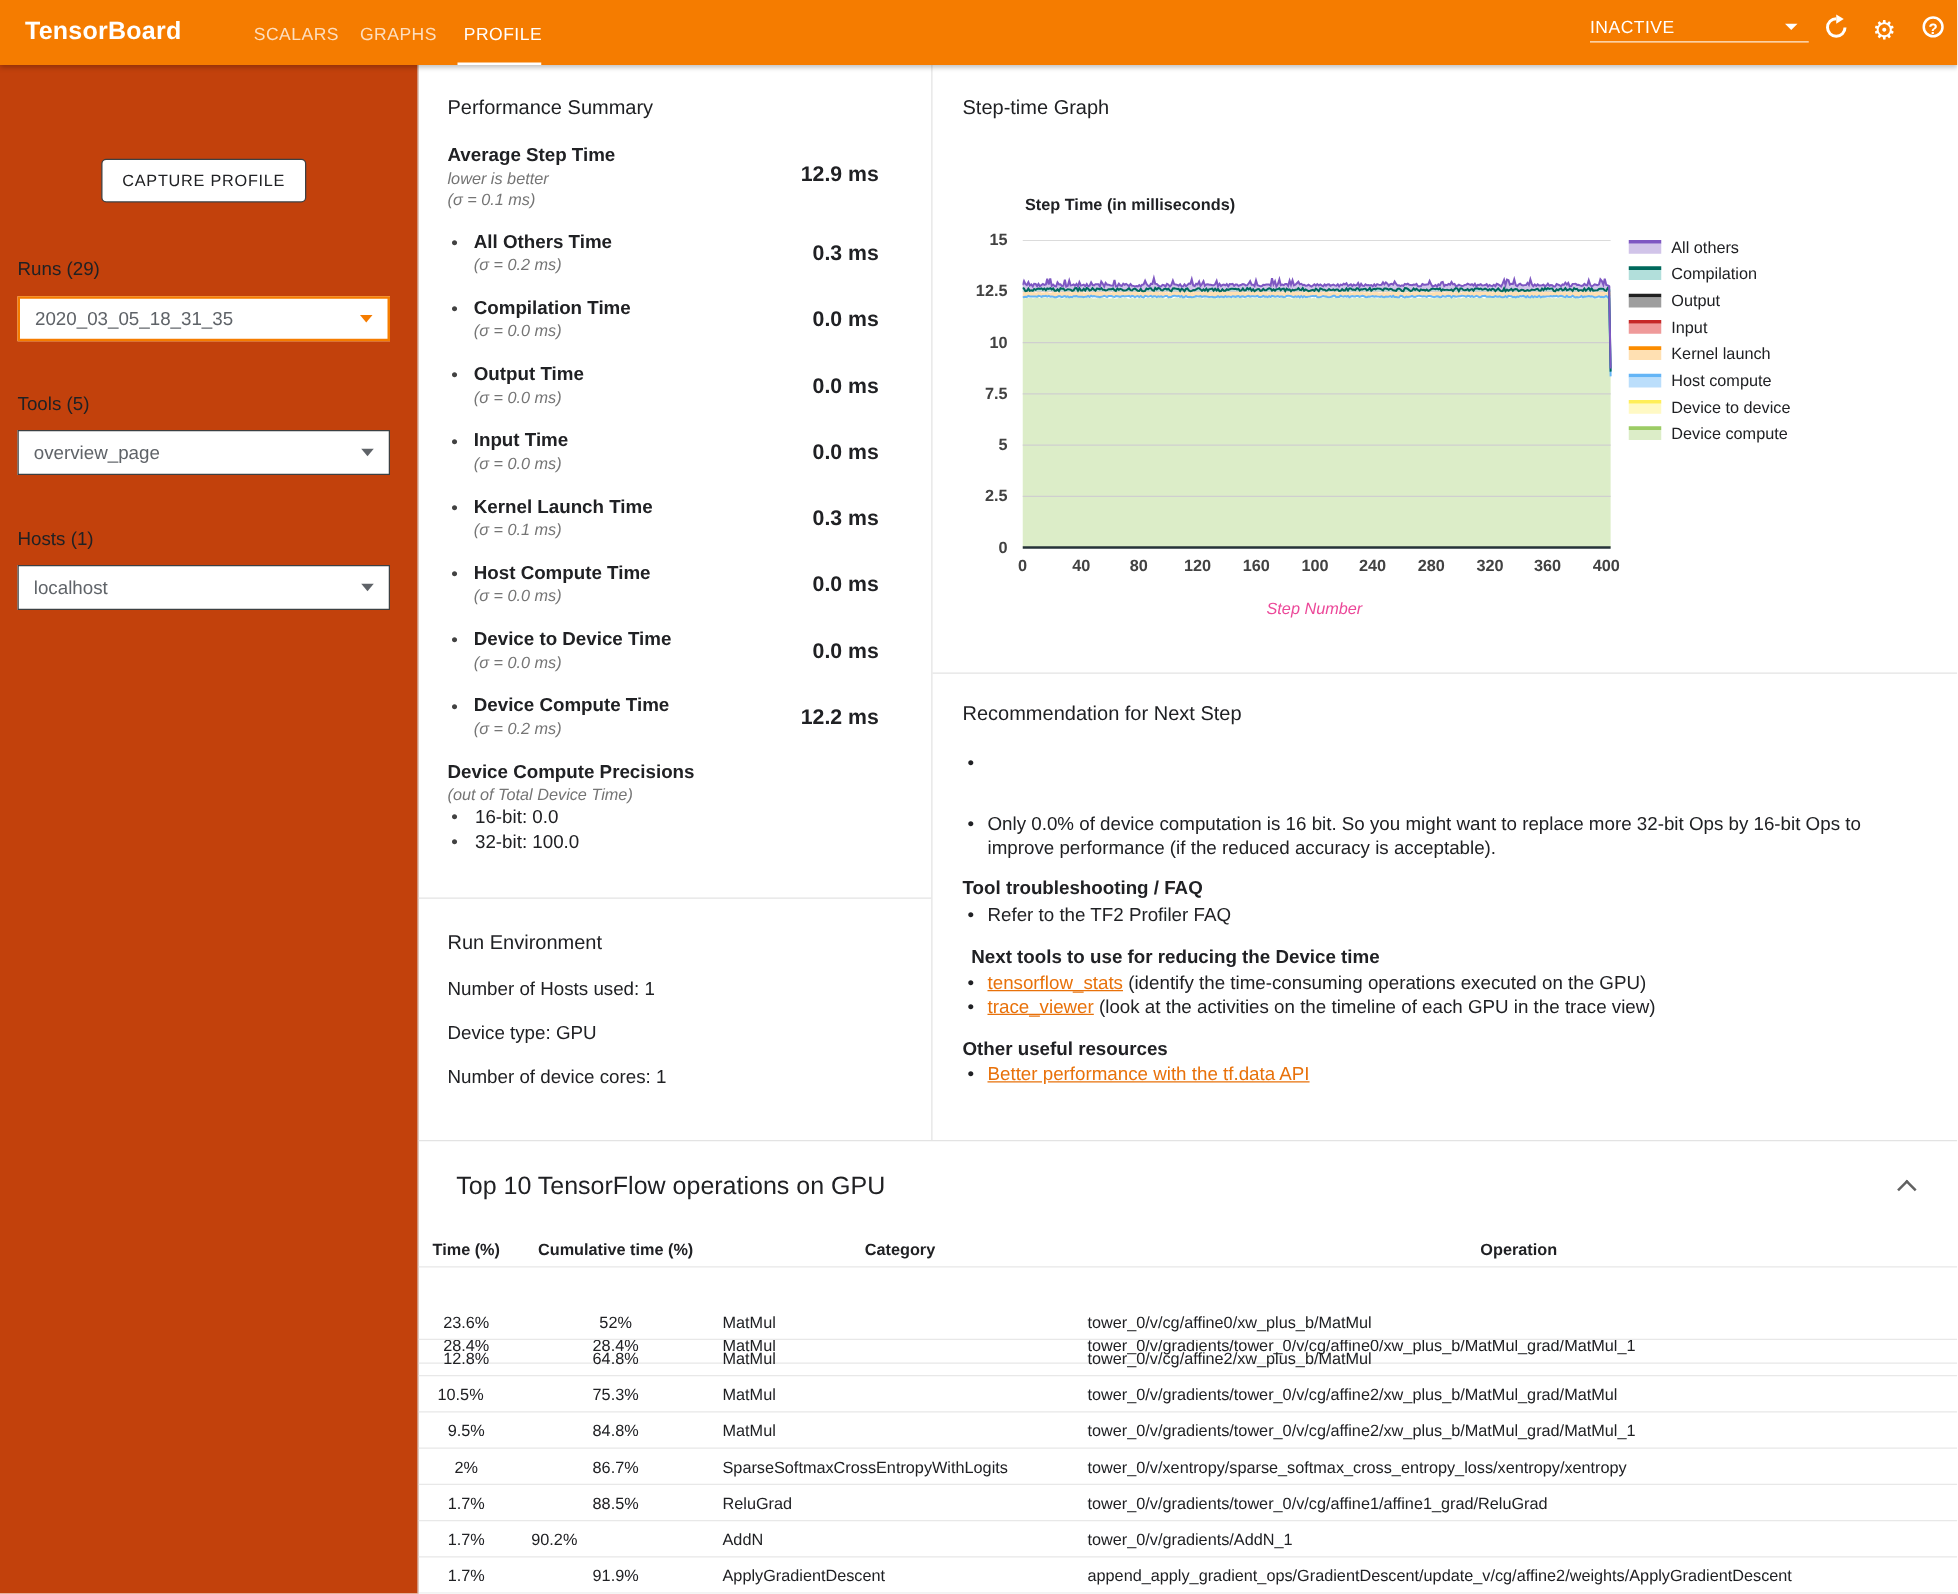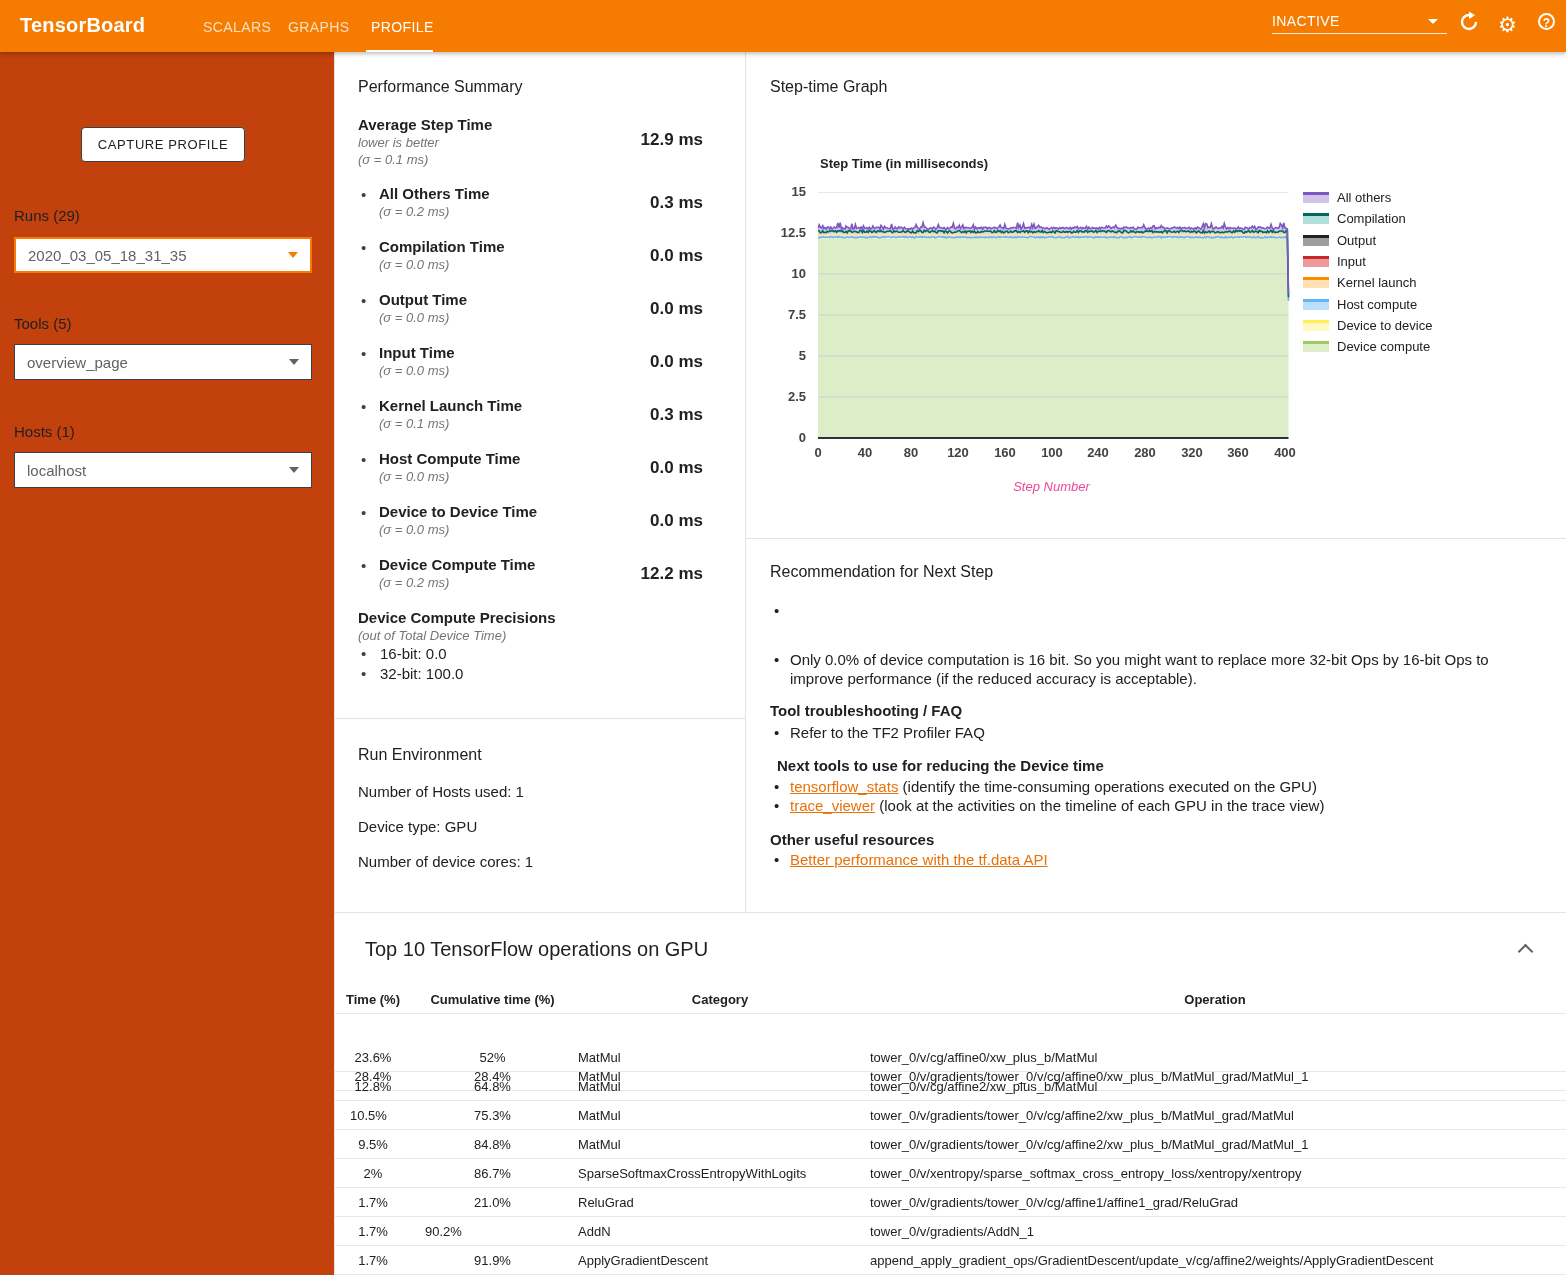--- a/index.html
+++ b/index.html
@@ -353,21 +353,21 @@
         <div class="tbl-cell" style="left:535px;">tower_0/v/gradients/tower_0/v/cg/affine2/xw_plus_b/MatMul_grad/MatMul_1</div>
       </div>
       <div class="abs tbl-row" style="left:335px;top:1159px;width:1231px;">
         <div class="tbl-cell" style="left:0;width:76px;text-align:center;">2%</div>
         <div class="tbl-cell" style="left:90px;width:135px;text-align:center;">86.7%</div>
         <div class="tbl-cell" style="left:243px;">SparseSoftmaxCrossEntropyWithLogits</div>
         <div class="tbl-cell" style="left:535px;">tower_0/v/xentropy/sparse_softmax_cross_entropy_loss/xentropy/xentropy</div>
       </div>
       <div class="abs tbl-row" style="left:335px;top:1188px;width:1231px;">
         <div class="tbl-cell" style="left:0;width:76px;text-align:center;">1.7%</div>
-        <div class="tbl-cell" style="left:90px;width:135px;text-align:center;">21.0%</div>
+        <div class="tbl-cell" style="left:90px;width:135px;text-align:center;">88.5%</div>
         <div class="tbl-cell" style="left:243px;">ReluGrad</div>
         <div class="tbl-cell" style="left:535px;">tower_0/v/gradients/tower_0/v/cg/affine1/affine1_grad/ReluGrad</div>
       </div>
       <div class="abs tbl-row" style="left:335px;top:1217px;width:1231px;">
         <div class="tbl-cell" style="left:0;width:76px;text-align:center;">1.7%</div>
         <div class="tbl-cell" style="left:90px;width:135px;text-align:left;">90.2%</div>
         <div class="tbl-cell" style="left:243px;">AddN</div>
         <div class="tbl-cell" style="left:535px;">tower_0/v/gradients/AddN_1</div>
       </div>
       <div class="abs tbl-row" style="left:335px;top:1246px;width:1231px;">

